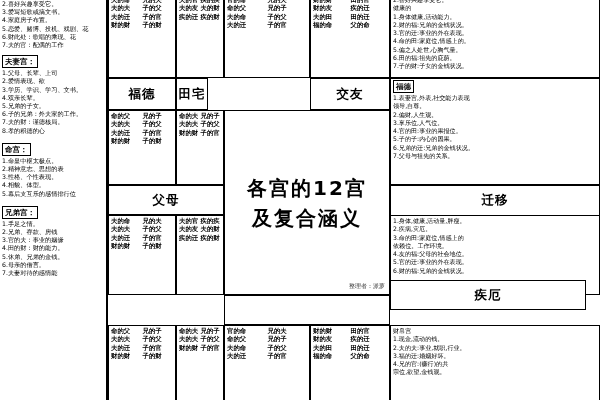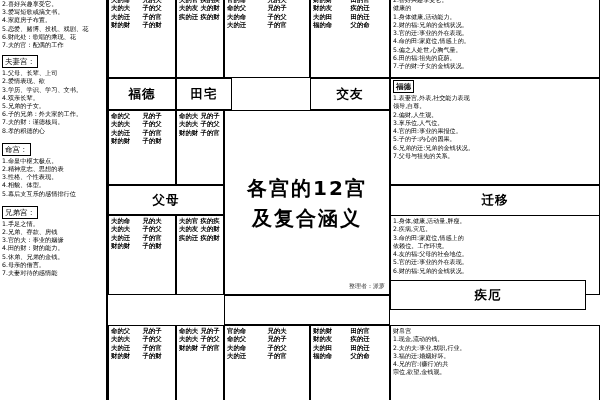--- a/index.html
+++ b/index.html
@@ -22,21 +22,21 @@
     left: 0; top: 0;
     width: 108px; height: 400px;
     background: #ffffff;
     border-right: 2px solid #000;
     overflow: hidden;
     padding: 0 2px;
   }
   .sb-block { margin-bottom: 2px; }
   .sb-head {
     font-size: 7.5px;
-    font-weight: normal;
+    font-weight: bold;
     color: #000;
     border: 1.5px solid #000;
     display: inline-block;
     padding: 0px 2px;
     line-height: 11px;
     margin: 1px 0 1px 0;
   }
   .sb-line {
     font-size: 6.2px;
     line-height: 8.2px;
@@ -245,21 +245,21 @@
           <div class="dl">5.偏之人处世,心胸气量。</div>
           <div class="dl">6.田的福:祖先的庇荫。</div>
           <div class="dl">7.子的财:子女的金钱状况。</div>
         </div>
       </div>
     </div>
 
     <div class="label-box" style="left:0;    top:78px; width:68px;  height:32px;">
       <span>福德</span>
     </div>
-    <div class="label-box" style="left:68px;  top:78px; width:56px; height:32px;">
+    <div class="label-box" style="left:68px;  top:78px; width:32px; height:32px;">
       <span>田宅</span>
     </div>
     <div class="label-box" style="left:202px; top:78px; width:80px; height:32px;">
       <span>交友</span>
     </div>
 
     <div class="cell" style="left:0;   top:110px; width:68px; height:75px;">
       <div class="cell-inner">
         <div class="mini">
           <span>命的父</span>

